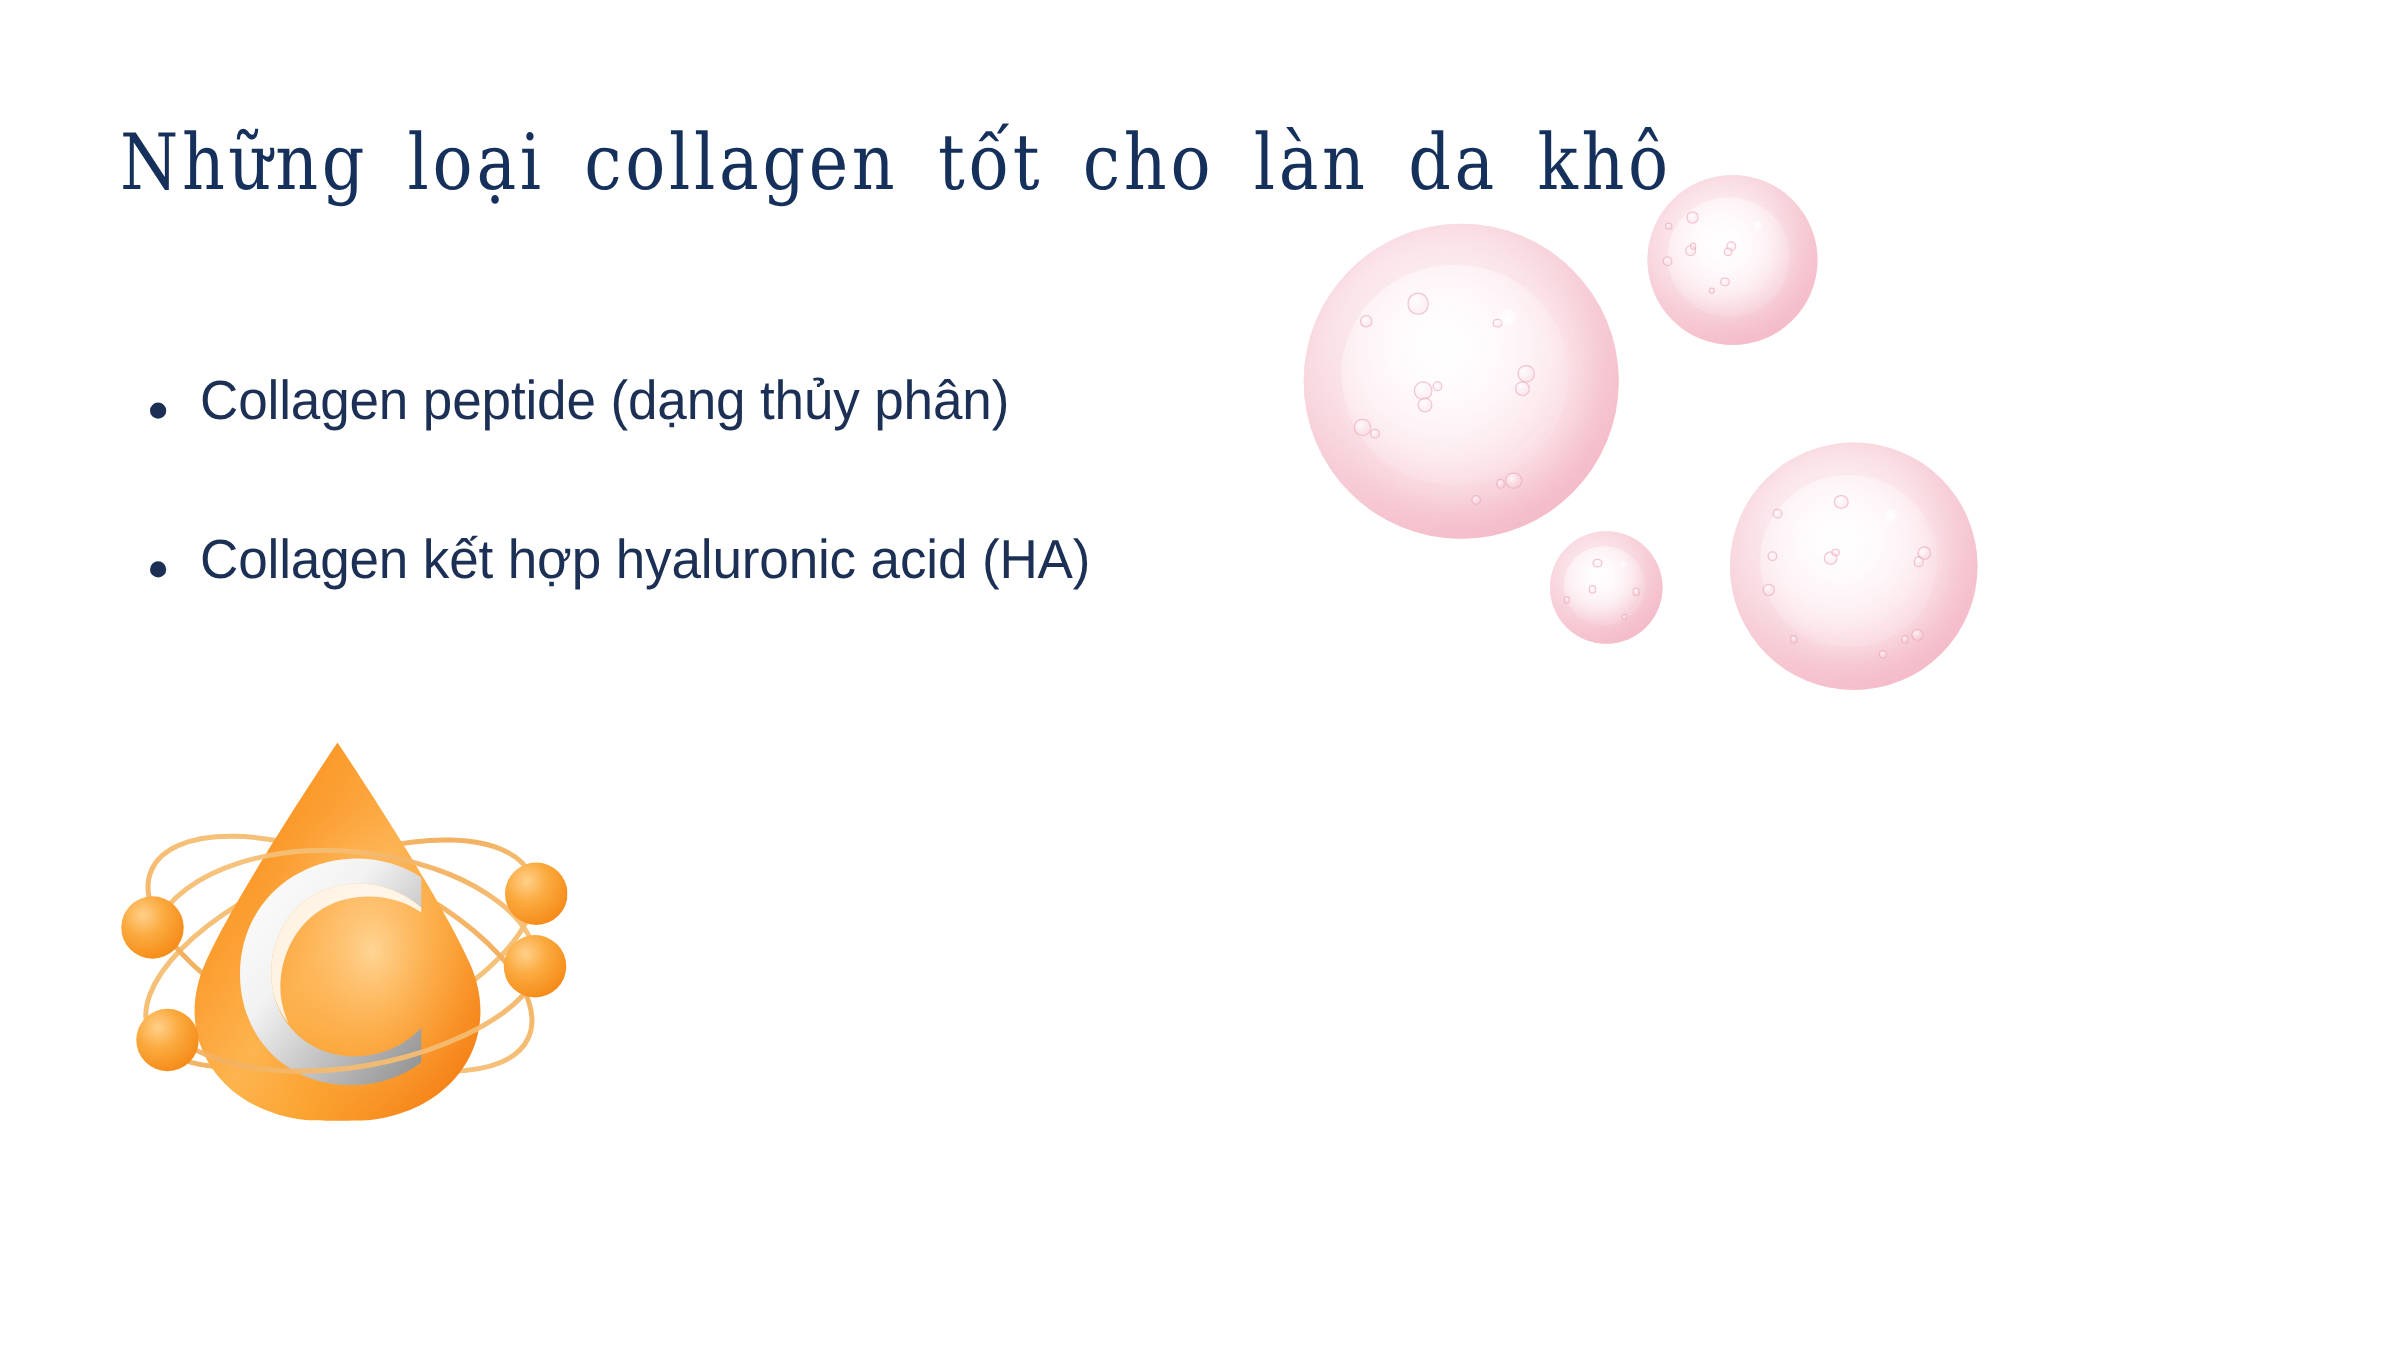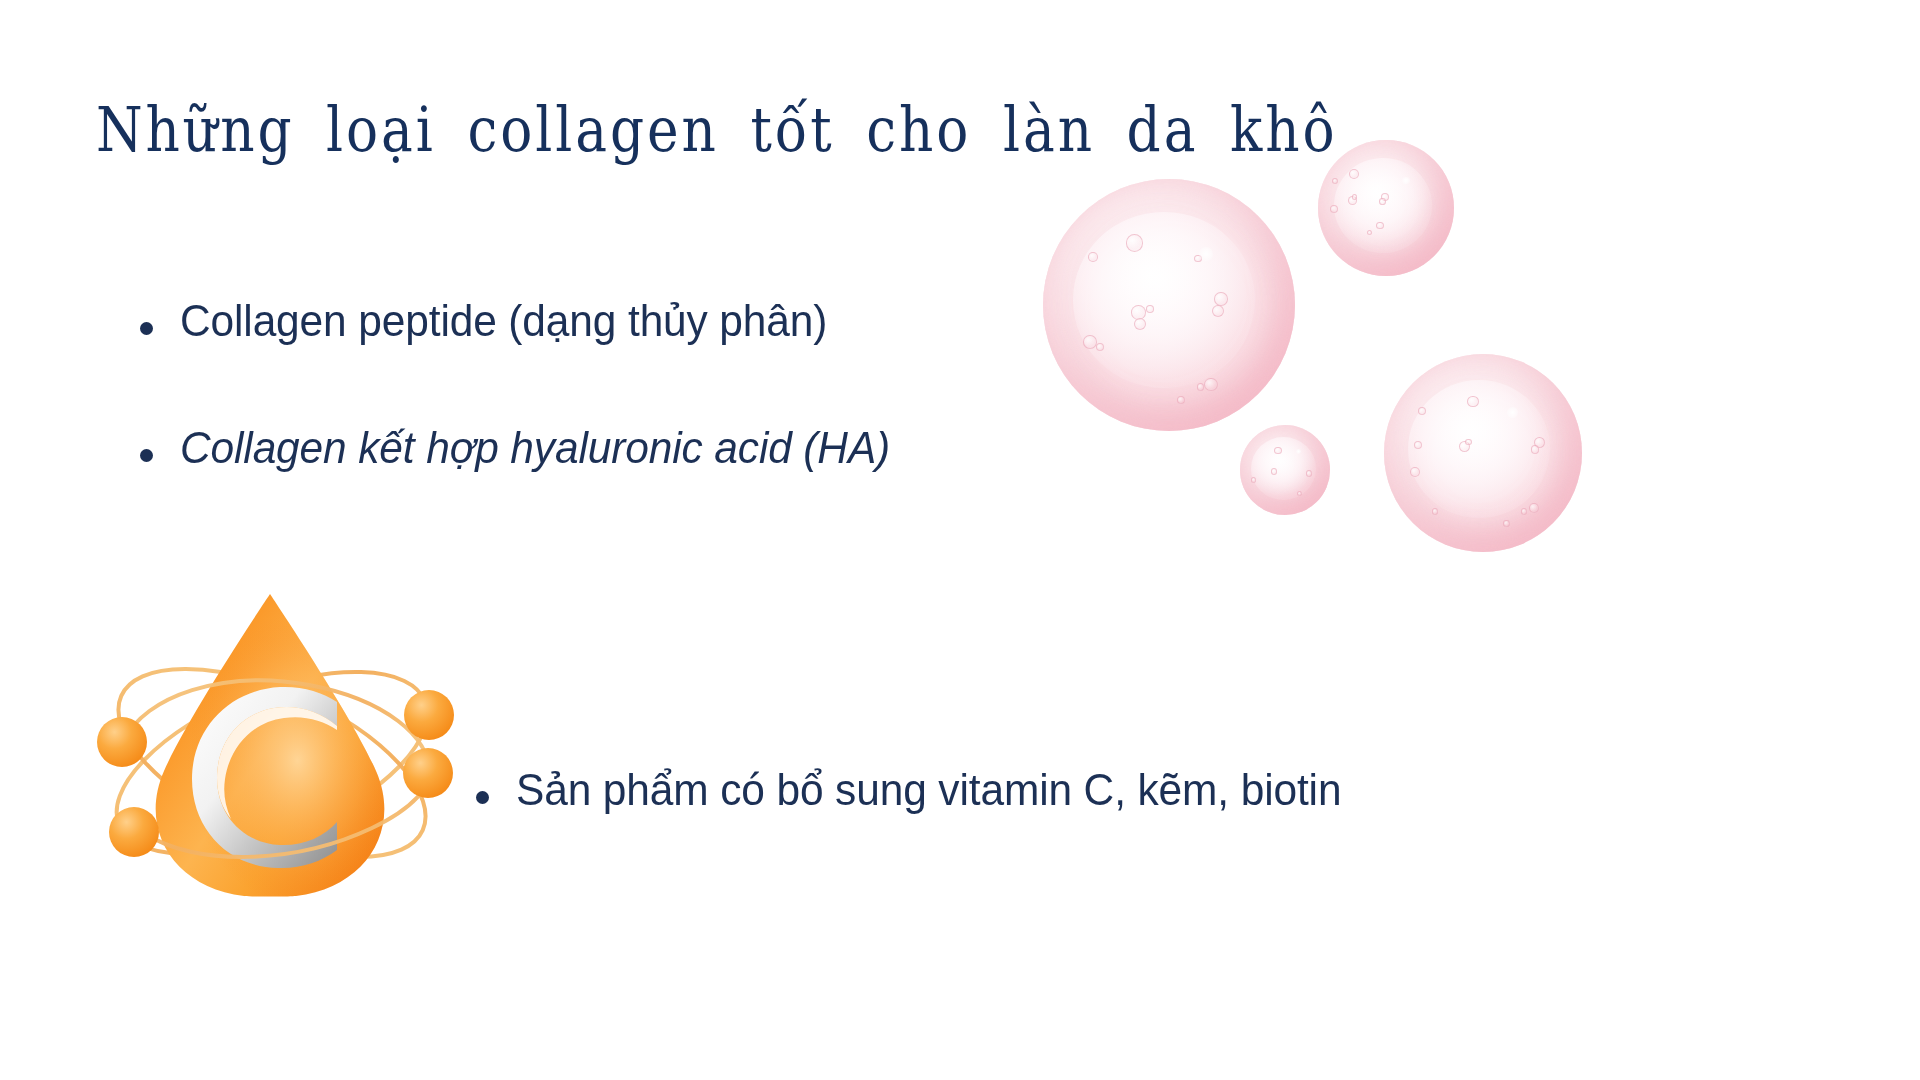--- a/index.html
+++ b/index.html
@@ -42,42 +42,41 @@
   
   .bullet-list {
     position: absolute;
     list-style: none;
     margin: 0;
     padding: 0;
     color: #1c3055;
   }
 
   .bullet-list.upper {
-    left: 140px;
+    left: 120px;
     top: 296px;
   }
 
   .bullet-list.lower {
     left: 476px;
     top: 765px;
   }
 
   .bullet-item {
     display: flex;
     align-items: flex-start;
     font-size: 44px;
     line-height: 1.12;
     white-space: nowrap;
     color: #1c3055;
     letter-spacing: -0.003em;
   }
 
   .bullet-list.upper .bullet-item + .bullet-item {
     margin-top: 78px;
-    font-style: italic;
   }
 
   .bullet-list.lower .bullet-item + .bullet-item {
     margin-top: 78px;
   }
 
   .bullet-dot {
     width: 13px;
     height: 13px;
     border-radius: 50%;
@@ -179,24 +178,20 @@
       <span class="bullet-dot"></span>
       <span class="bullet-text">Collagen peptide (dạng thủy phân)</span>
     </li>
     <li class="bullet-item">
       <span class="bullet-dot"></span>
       <span class="bullet-text">Collagen kết hợp hyaluronic acid (HA)</span>
     </li>
   </ul>
 
   <ul class="bullet-list lower">
-    <li class="bullet-item">
-      <span class="bullet-dot"></span>
-      <span class="bullet-text">Sản phẩm có bổ sung vitamin C, kẽm, biotin</span>
-    </li>
   </ul>
 
   <div class="bubble" id="bubble-large">
     <span class="micro" style="left:33%; top:22%; width:6%;  height:6%;"></span>
     <span class="micro" style="left:18%; top:29%; width:3%;  height:3%;"></span>
     <span class="micro" style="left:35%; top:50%; width:5%;  height:5%;"></span>
     <span class="micro" style="left:36%; top:55%; width:4%;  height:4%;"></span>
     <span class="micro" style="left:41%; top:50%; width:2.2%;height:2.2%;"></span>
     <span class="micro" style="left:16%; top:62%; width:4.5%;height:4.5%;"></span>
     <span class="micro" style="left:21%; top:65%; width:2.4%;height:2.4%;"></span>

